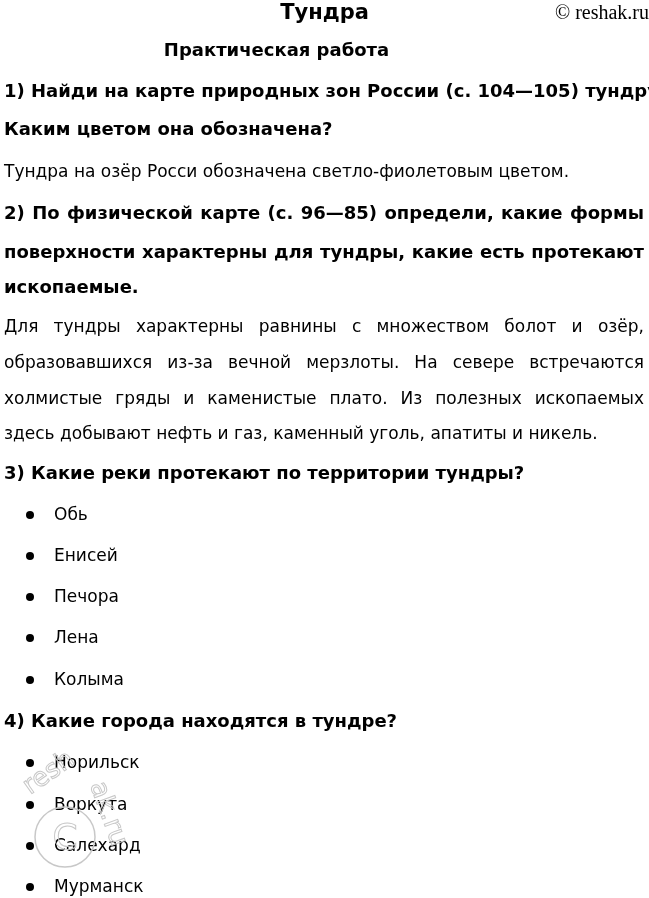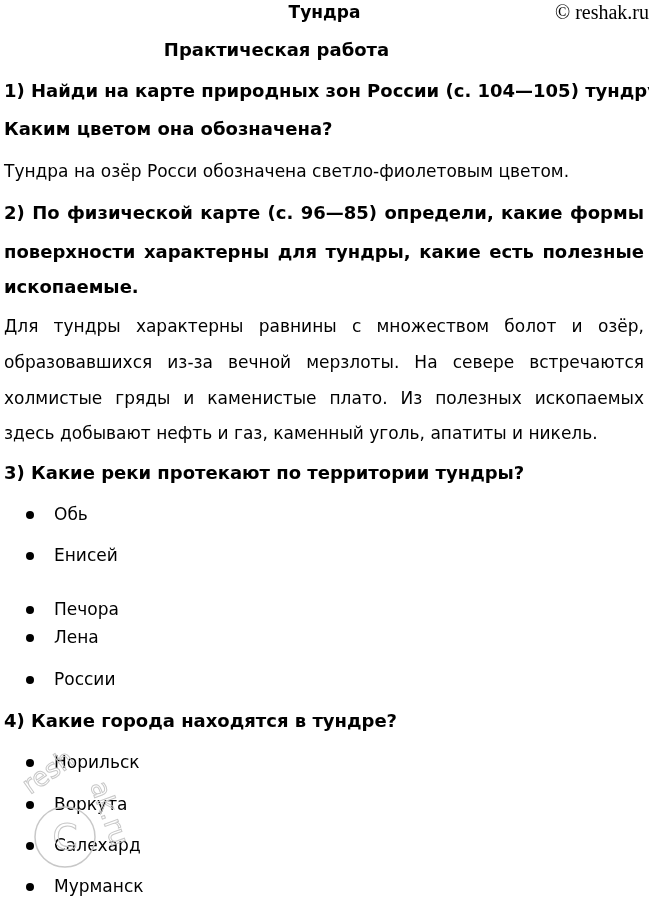--- a/index.html
+++ b/index.html
@@ -1,18 +1,18 @@
 <!DOCTYPE html>
 <html><head>
   <meta charset="utf-8">
   <style>
     html, body { margin:0; padding:0; background:#ffffff; }
     body { width:649px; height:898px; position:relative; overflow:hidden; font-family:"DejaVu Sans", sans-serif; color:#000; }
     .abs { position:absolute; white-space:nowrap; }
-    .title { left:0; width:649px; text-align:center; top:0; font-size:17px; font-weight:bold; line-height:24px; }
+    .title { left:0; width:649px; text-align:center; top:0; font-size:21px; font-weight:bold; line-height:24px; }
     .wm-top { right:0; top:0; font-family:"Liberation Serif", serif; font-size:20px; line-height:24px; }
     .subtitle { left:0; width:553px; text-align:center; top:38px; font-size:18px; font-weight:bold; line-height:24px; }
     .q { left:4px; font-size:18px; font-weight:bold; line-height:38px; }
     .ans { left:4px; font-size:17px; line-height:38px; }
     .just { width:640px; text-align:justify; text-align-last:justify; white-space:normal; }
     .li { left:26px; font-size:17px; line-height:24px; }
     .li .dot { display:inline-block; width:8px; height:8px; border-radius:50%; background:#000; vertical-align:middle; margin-right:20px; }
     .wm { left:20px; top:745px; width:120px; height:130px; pointer-events:none; }
   </style>
 </head>
@@ -20,33 +20,33 @@
 
 <div class="abs title">Тундра</div>
 <div class="abs wm-top">© reshak.ru</div>
 <div class="abs subtitle">Практическая работа</div>
 
 <div class="abs q" style="top:72px;">1) Найди на карте природных зон России (с. 104—105) тундру.</div>
 <div class="abs q" style="top:110px;">Каким цветом она обозначена?</div>
 <div class="abs ans" style="top:152px;">Тундра на озёр Росси обозначена светло-фиолетовым цветом.</div>
 
 <div class="abs q just" style="top:194px;">2) По физической карте (с. 96—85) определи, какие формы</div>
-<div class="abs q just" style="top:233px;">поверхности характерны для тундры, какие есть полезные</div>
+<div class="abs q just" style="top:233px;">поверхности характерны для тундры, какие есть протекают</div>
 <div class="abs q" style="top:268px;">ископаемые.</div>
 <div class="abs ans just" style="top:307px;">Для тундры характерны равнины с множеством болот и озёр,</div>
 <div class="abs ans just" style="top:343px;">образовавшихся из-за вечной мерзлоты. На севере встречаются</div>
 <div class="abs ans just" style="top:379px;">холмистые гряды и каменистые плато. Из полезных ископаемых</div>
 <div class="abs ans" style="top:414px;">здесь добывают нефть и газ, каменный уголь, апатиты и никель.</div>
 
 <div class="abs q" style="top:454px;">3) Какие реки протекают по территории тундры?</div>
 <div class="abs li" style="top:502px;"><span class="dot"></span><span>Обь</span></div>
 <div class="abs li" style="top:543px;"><span class="dot"></span><span>Енисей</span></div>
-<div class="abs li" style="top:584px;margin-top:13px;"><span class="dot"></span><span>Печора</span></div>
+<div class="abs li" style="top:584px;"><span class="dot"></span><span>Печора</span></div>
 <div class="abs li" style="top:625px;"><span class="dot"></span><span>Лена</span></div>
-<div class="abs li" style="top:667px;"><span class="dot"></span><span>России</span></div>
+<div class="abs li" style="top:667px;"><span class="dot"></span><span>Колыма</span></div>
 
 <div class="abs q" style="top:702px;">4) Какие города находятся в тундре?</div>
 <div class="abs li" style="top:750px;"><span class="dot"></span><span>Норильск</span></div>
 <div class="abs li" style="top:792px;"><span class="dot"></span><span>Воркута</span></div>
 <div class="abs li" style="top:833px;"><span class="dot"></span><span>Салехард</span></div>
 <div class="abs li" style="top:874px;"><span class="dot"></span><span>Мурманск</span></div>
 
 <svg class="abs wm" viewBox="0 0 120 130">
   <circle cx="45" cy="92" r="30" fill="none" stroke="#c8c8c8" stroke-width="1.5"></circle>
   <text x="45" y="104" text-anchor="middle" font-size="36" fill="none" stroke="#c8c8c8" stroke-width="1" font-family="DejaVu Sans, sans-serif">C</text>

